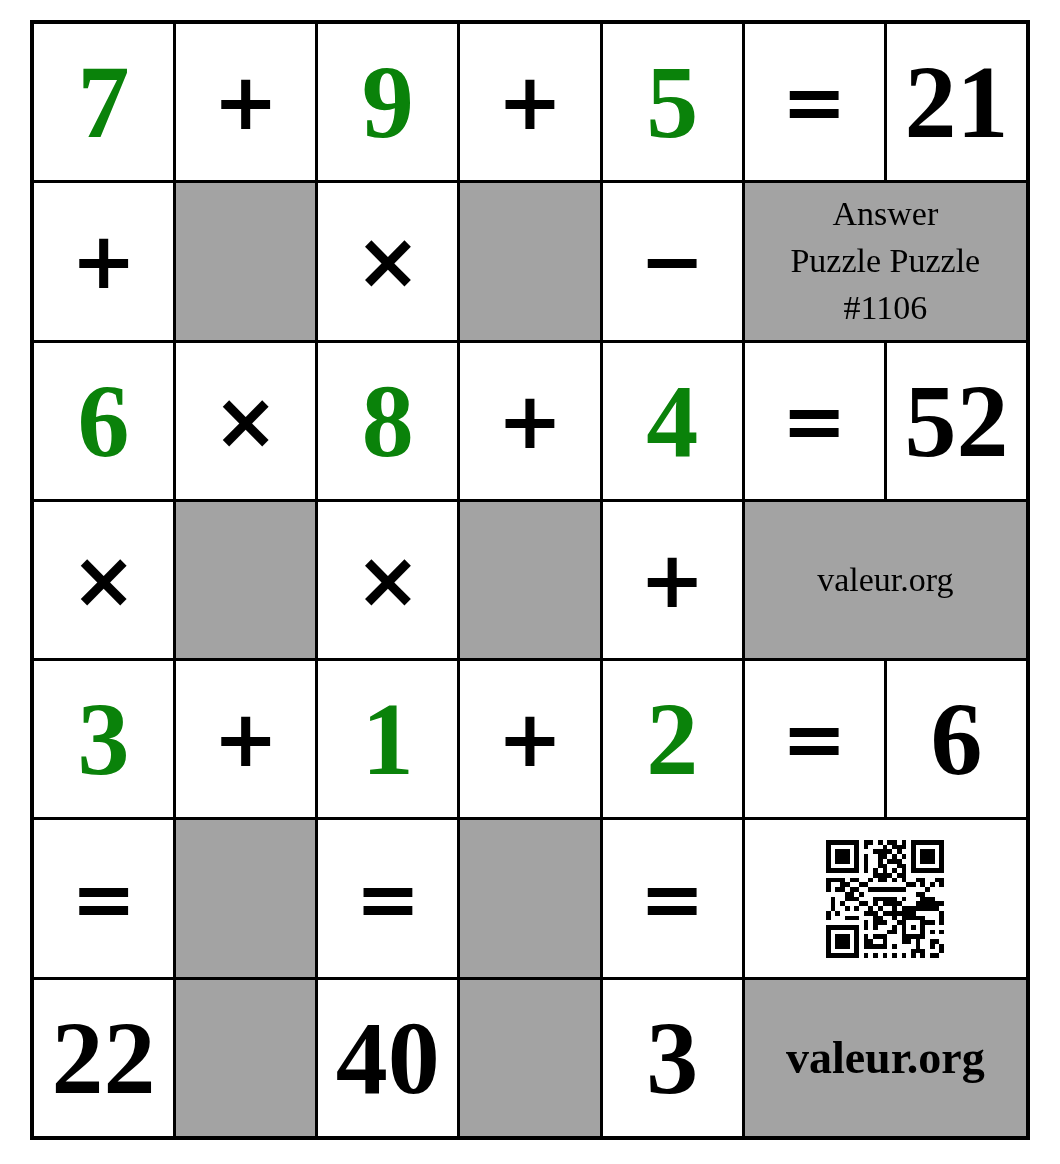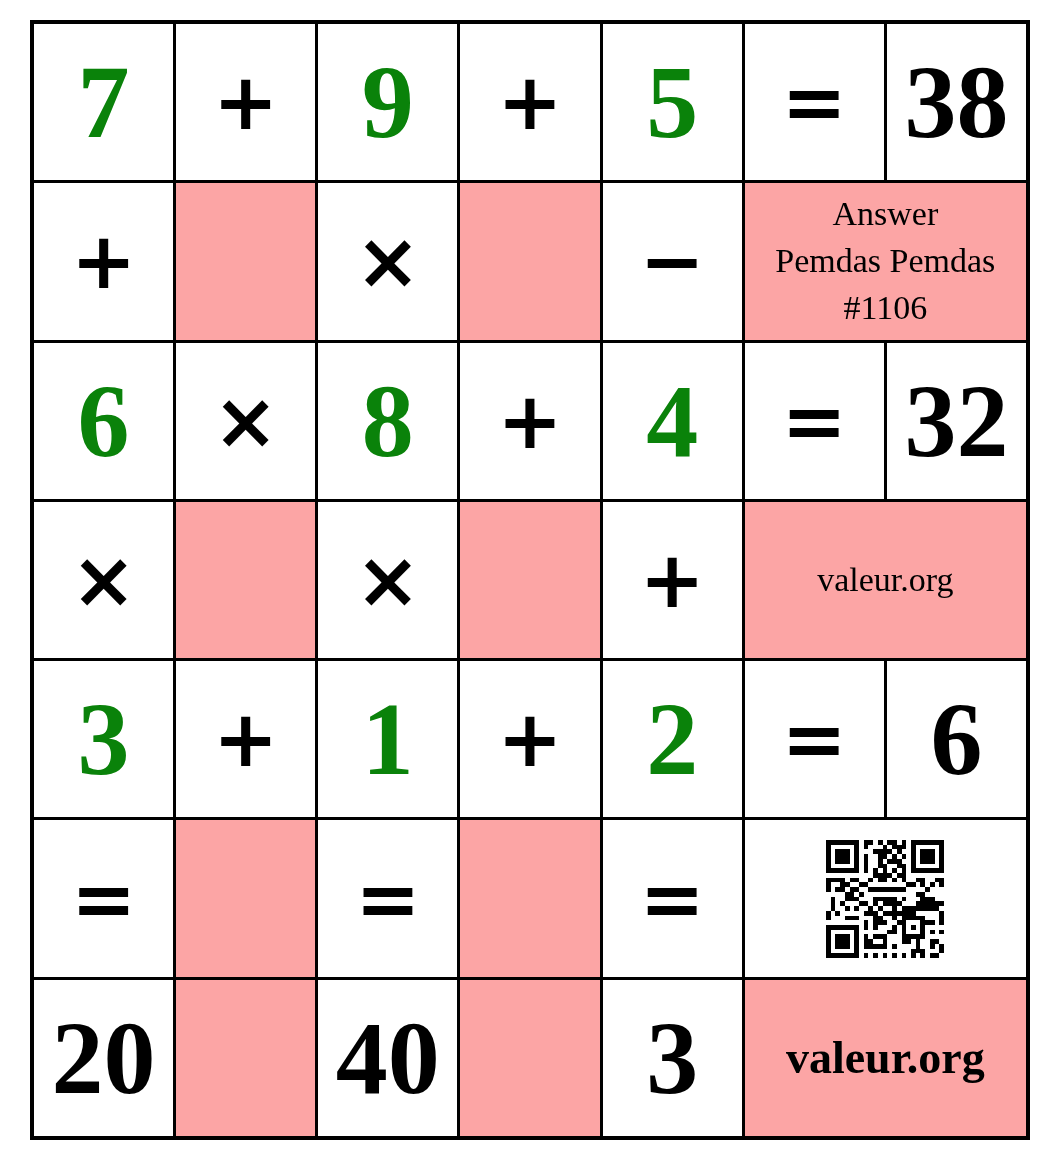--- a/index.html
+++ b/index.html
@@ -31,21 +31,21 @@
   }
   .cell {
     background: #ffffff;
     display: flex;
     align-items: center;
     justify-content: center;
     flex-direction: column;
     text-align: center;
     overflow: hidden;
   }
-  .cell.gray { background: #fca5a5; }
+  .cell.gray { background: #a3a3a3; }
   .cell.span2 { grid-column: span 2; }
   .num {
     font-family: "Liberation Serif", serif;
     font-weight: bold;
     font-size: 104px;
     color: #000000;
     line-height: 1;
   }
   .num.green { color: #0a820a; }
   .op {
@@ -95,37 +95,37 @@
     <div class="cell">
         <span class="op">+</span>
       </div>
     <div class="cell">
         <span class="num green">5</span>
       </div>
     <div class="cell">
         <span class="op">=</span>
       </div>
     <div class="cell">
-        <span class="num">38</span>
+        <span class="num">21</span>
       </div>
 
     <div class="cell">
         <span class="op">+</span>
       </div>
     <div class="cell gray"></div>
     <div class="cell">
         <span class="op">×</span>
       </div>
     <div class="cell gray"></div>
     <div class="cell">
         <span class="op">−</span>
       </div>
     <div class="cell gray span2">
       <span class="infotext">Answer</span>
-      <span class="infotext">Pemdas Pemdas</span>
+      <span class="infotext">Puzzle Puzzle</span>
       <span class="infotext">#1106</span>
     </div>
 
     <div class="cell">
         <span class="num green">6</span>
       </div>
     <div class="cell">
         <span class="op">×</span>
       </div>
     <div class="cell">
@@ -134,21 +134,21 @@
     <div class="cell">
         <span class="op">+</span>
       </div>
     <div class="cell">
         <span class="num green">4</span>
       </div>
     <div class="cell">
         <span class="op">=</span>
       </div>
     <div class="cell">
-        <span class="num">32</span>
+        <span class="num">52</span>
       </div>
 
     <div class="cell">
         <span class="op">×</span>
       </div>
     <div class="cell gray"></div>
     <div class="cell">
         <span class="op">×</span>
       </div>
     <div class="cell gray"></div>
@@ -507,21 +507,21 @@
             <rect x="16" y="24" width="1" height="1" fill="#000000"></rect>
             <rect x="18" y="24" width="1" height="1" fill="#000000"></rect>
             <rect x="20" y="24" width="1" height="1" fill="#000000"></rect>
             <rect x="22" y="24" width="1" height="1" fill="#000000"></rect>
             <rect x="23" y="24" width="1" height="1" fill="#000000"></rect>
           </svg>
       </div>
     </div>
 
     <div class="cell">
-        <span class="num">20</span>
+        <span class="num">22</span>
       </div>
     <div class="cell gray"></div>
     <div class="cell">
         <span class="num">40</span>
       </div>
     <div class="cell gray"></div>
     <div class="cell">
         <span class="num">3</span>
       </div>
     <div class="cell gray span2">

